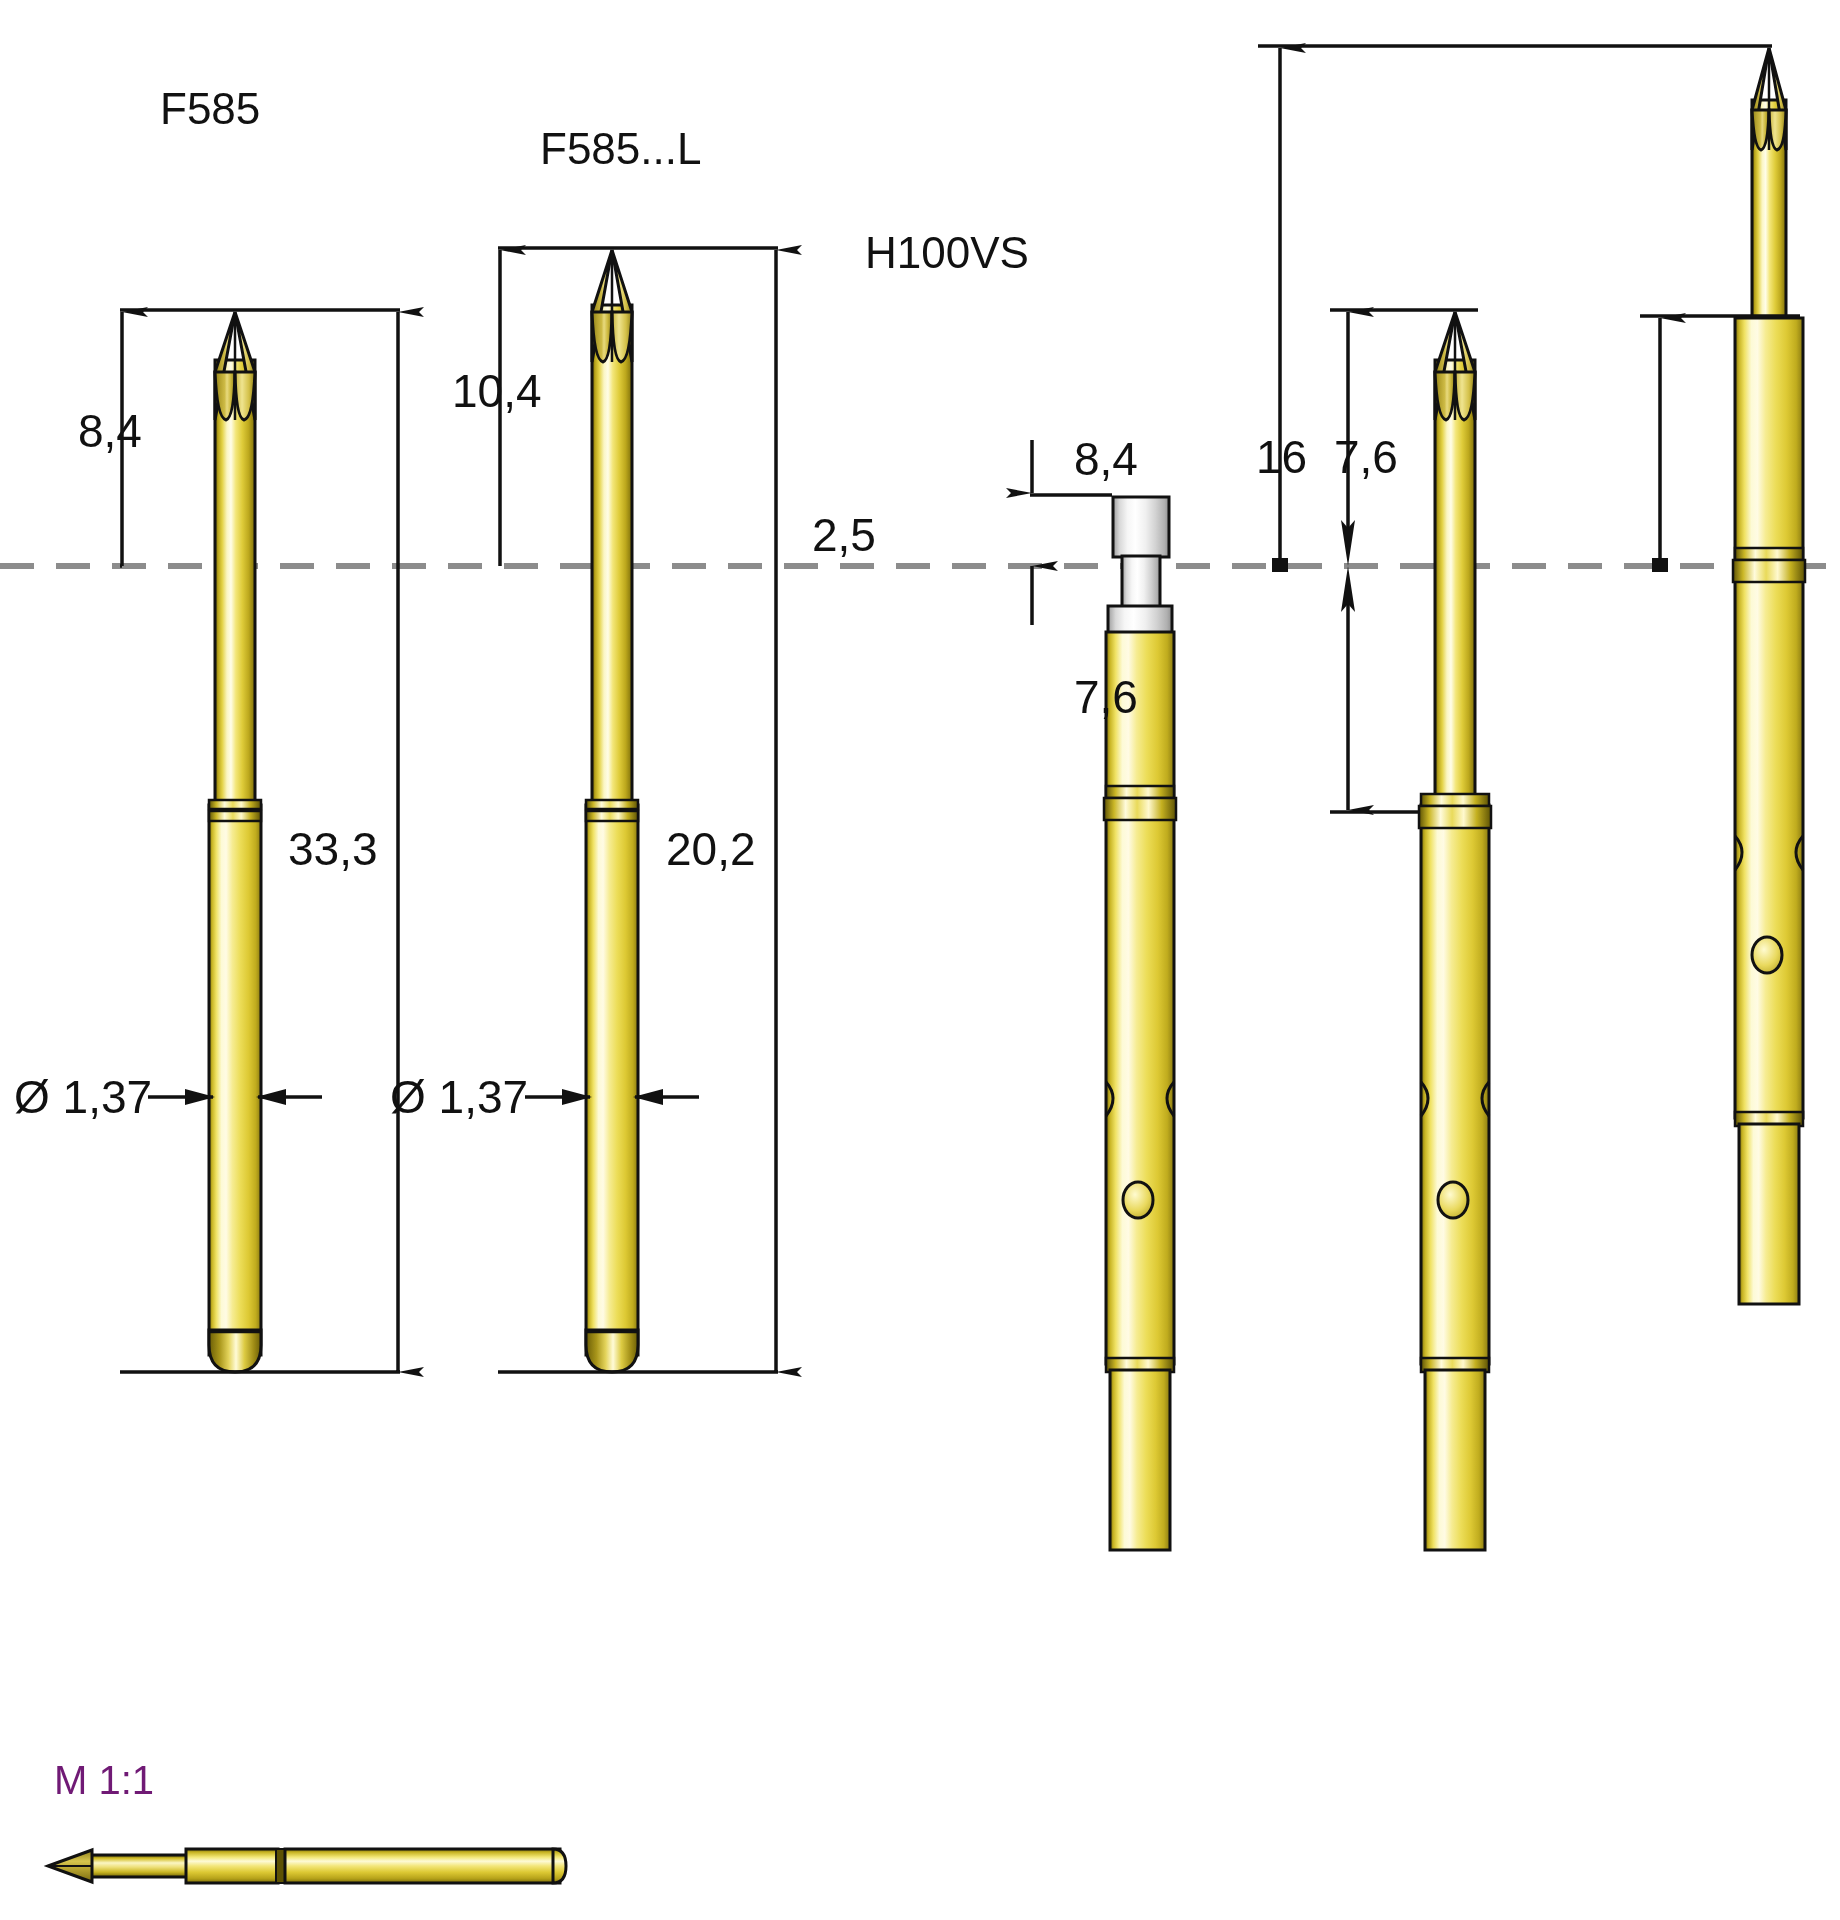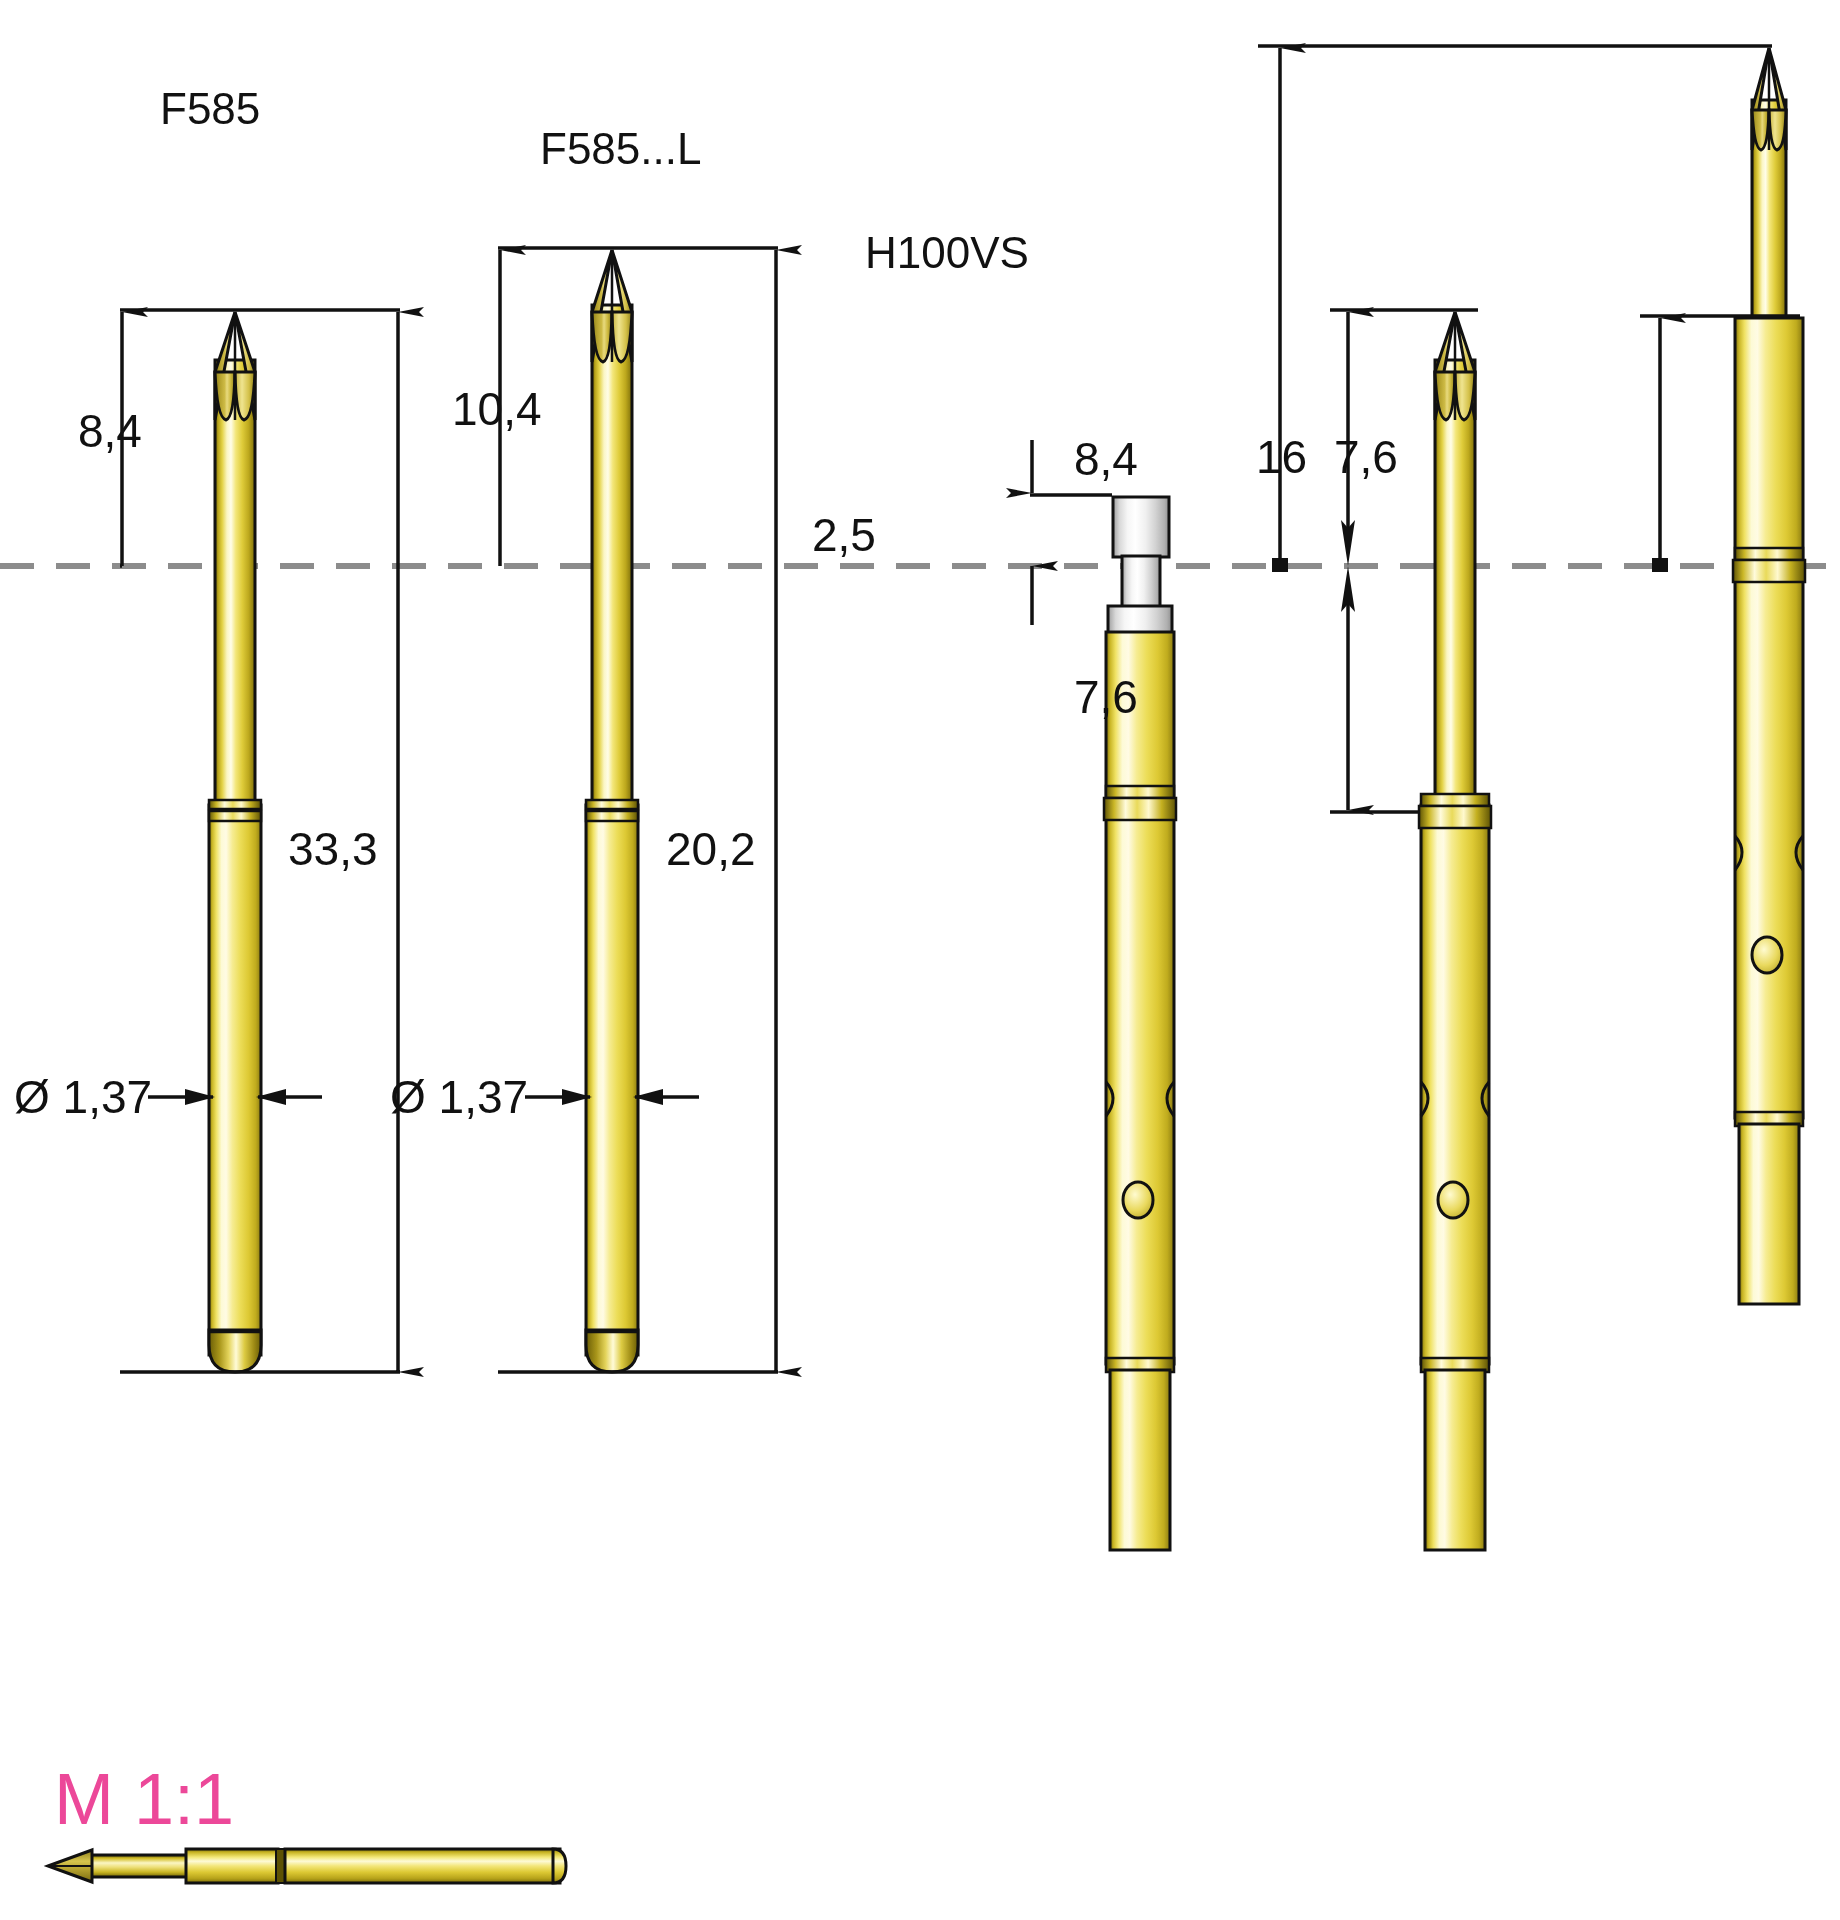--- a/index.html
+++ b/index.html
@@ -20,22 +20,22 @@
   .partlabel{
     position:absolute;
     font-family:"Liberation Sans", sans-serif;
     font-size:44px;
     color:#111;
     white-space:nowrap;
   }
   .scalelabel{
     position:absolute;
     font-family:"Liberation Sans", sans-serif;
-    font-size:72px;
-    color:#ec4899;
+    font-size:40px;
+    color:#701a75;
     white-space:nowrap;
   }
   svg{display:block;}
 </style>
 </head>
 <body>
 
 <div id="stage">
 
   <svg id="drawing-svg" width="1840" height="1920" viewBox="0 0 1840 1920">
@@ -328,21 +328,21 @@
   </svg>
 
   <div class="partlabel" style="left:160px;top:84px;">F585</div>
   <div class="partlabel" style="left:540px;top:84px;margin-top:40px;">F585...L</div>
   <div class="partlabel" style="left:865px;top:228px;">H100VS</div>
 
   <div class="dimtext" style="left:78px;top:404px;">8,4</div>
   <div class="dimtext" style="left:288px;top:822px;">33,3</div>
   <div class="dimtext" style="left:14px;top:1070px;">Ø 1,37</div>
 
-  <div class="dimtext" style="left:452px;top:382px;">10,4</div>
+  <div class="dimtext" style="left:452px;top:364px;">10,4</div>
   <div class="dimtext" style="left:666px;top:822px;">20,2</div>
   <div class="dimtext" style="left:390px;top:1070px;">Ø 1,37</div>
 
   <div class="dimtext" style="left:812px;top:508px;text-align:right;">2,5</div>
 
   <div class="dimtext" style="left:1074px;top:432px;">8,4</div>
   <div class="dimtext" style="left:1074px;top:670px;">7,6</div>
 
   <div class="dimtext" style="left:1256px;top:430px;">16</div>
   <div class="dimtext" style="left:1334px;top:430px;">7,6</div>

